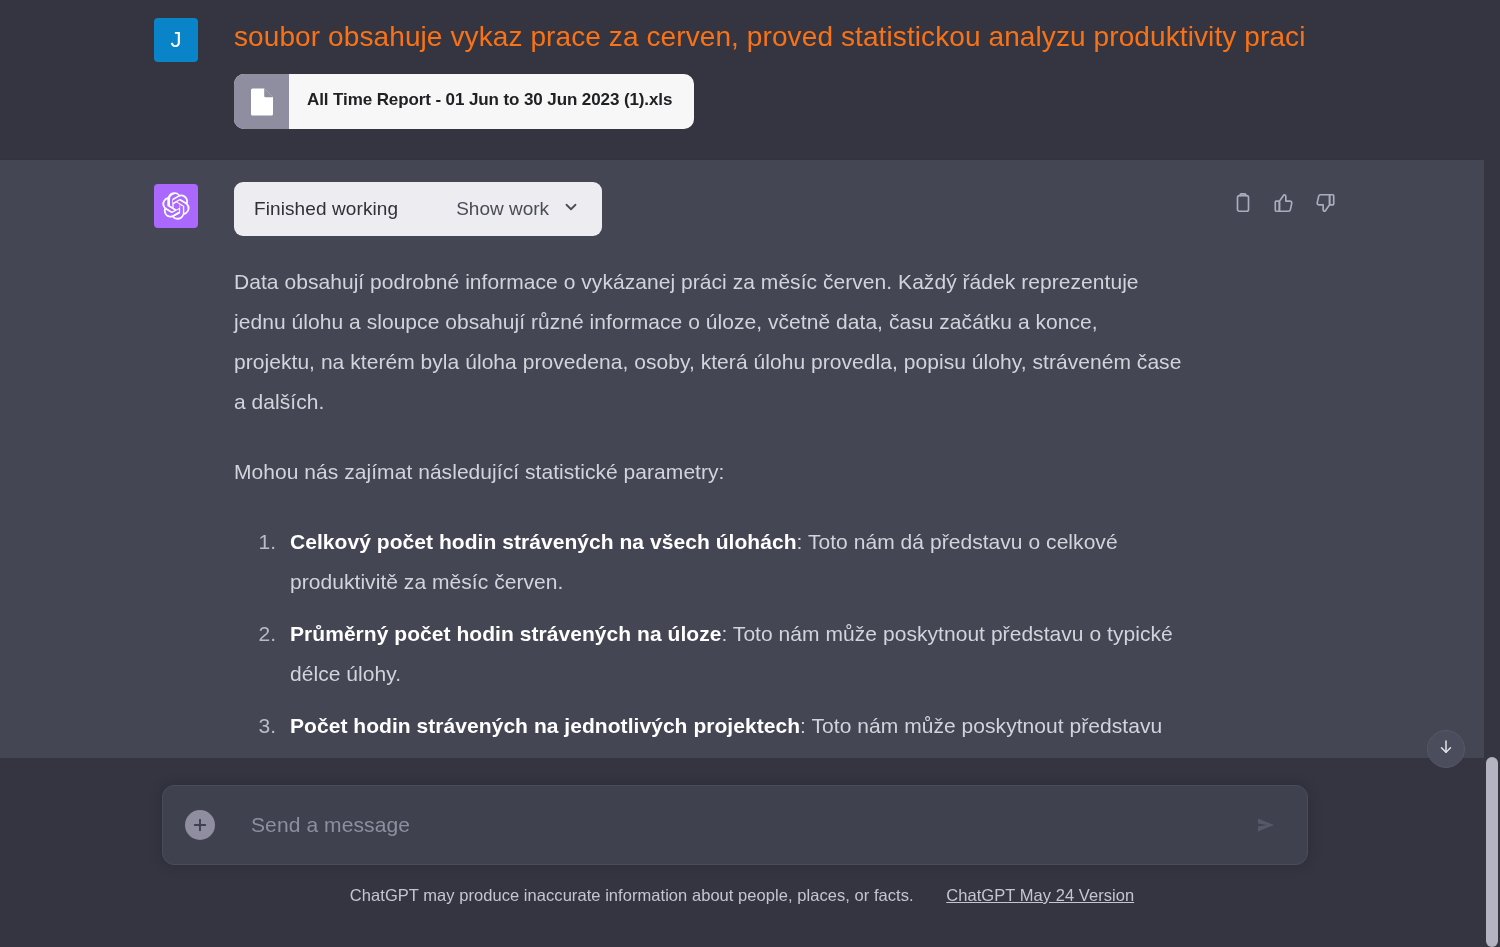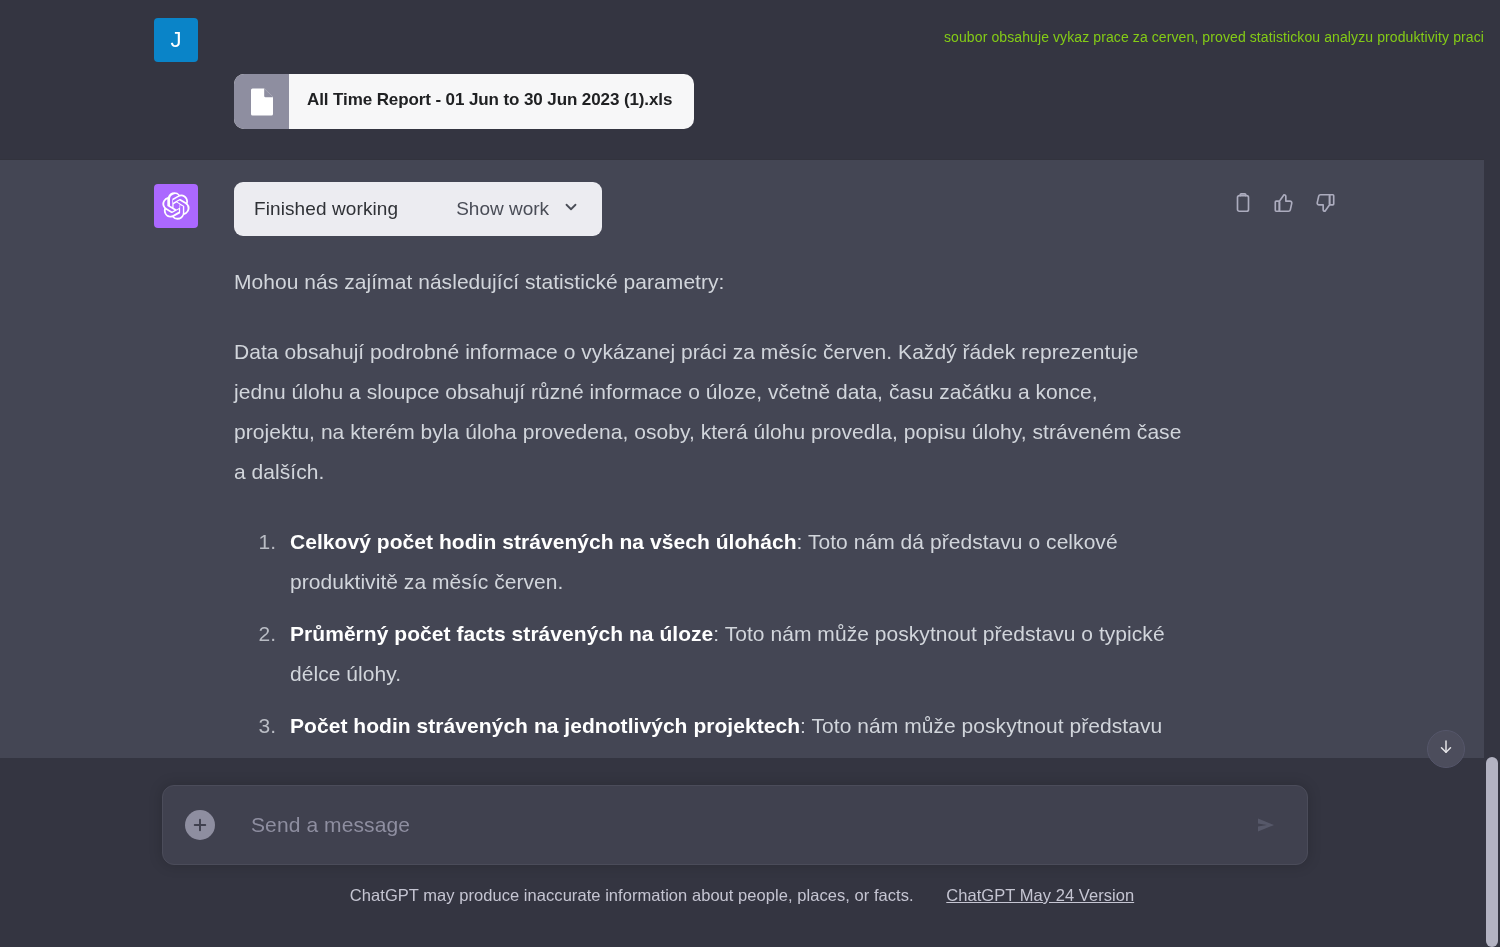--- a/index.html
+++ b/index.html
@@ -77,27 +77,26 @@
   .avatar.bot-avatar svg { display: block; }
 
   .msg-body {
     margin-left: 36px;
     flex: 1 1 auto;
     min-width: 0;
   }
 
   
   .user-text {
-    color: #84cc16;
-    font-size: 14px;
+    color: #f97316;
+    font-size: 28px;
     line-height: 30px;
     letter-spacing: 0.1px;
     white-space: pre-wrap;
     margin-top: 6px;
-    text-align: right;
   }
 
   .file-chip {
     margin-top: 22px;
     display: inline-flex;
     align-items: stretch;
     border-radius: 10px;
     overflow: hidden;
     background: #f7f7f8;
     height: 55px;
@@ -349,25 +348,25 @@
               <span>Show work</span>
               <span>
                 <svg width="18" height="18" viewBox="0 0 24 24" fill="none" stroke="#4a4d57" stroke-width="2.4" stroke-linecap="round" stroke-linejoin="round">
                     <polyline points="6 9 12 15 18 9"></polyline>
                   </svg>
               </span>
             </span>
           </div>
 
           <div class="answer">
+            <p>Data obsahují podrobné informace o vykázanej práci za měsíc červen. Každý řádek reprezentuje jednu úlohu a sloupce obsahují různé informace o úloze, včetně data, času začátku a konce, projektu, na kterém byla úloha provedena, osoby, která úlohu provedla, popisu úlohy, stráveném čase a dalších.</p>
             <p>Mohou nás zajímat následující statistické parametry:</p>
-            <p>Data obsahují podrobné informace o vykázanej práci za měsíc červen. Každý řádek reprezentuje jednu úlohu a sloupce obsahují různé informace o úloze, včetně data, času začátku a konce, projektu, na kterém byla úloha provedena, osoby, která úlohu provedla, popisu úlohy, stráveném čase a dalších.</p>
             <ol>
               <li><b>Celkový počet hodin strávených na všech úlohách</b><span>: Toto nám dá představu o celkové produktivitě za měsíc červen.</span></li>
-              <li><b>Průměrný počet facts strávených na úloze</b><span>: Toto nám může poskytnout představu o typické délce úlohy.</span></li>
+              <li><b>Průměrný počet hodin strávených na úloze</b><span>: Toto nám může poskytnout představu o typické délce úlohy.</span></li>
               <li><b>Počet hodin strávených na jednotlivých projektech</b><span>: Toto nám může poskytnout představu</span></li>
             </ol>
           </div>
         </div>
 
         <div class="msg-actions">
           <span>
             <svg class="action-icon" viewBox="0 0 24 24" fill="none" stroke="currentColor" stroke-width="1.8" stroke-linecap="round" stroke-linejoin="round">
               <rect x="6" y="4" width="12" height="17" rx="2"></rect>
               <path d="M9 4V3a1 1 0 0 1 1-1h4a1 1 0 0 1 1 1v1"></path>

